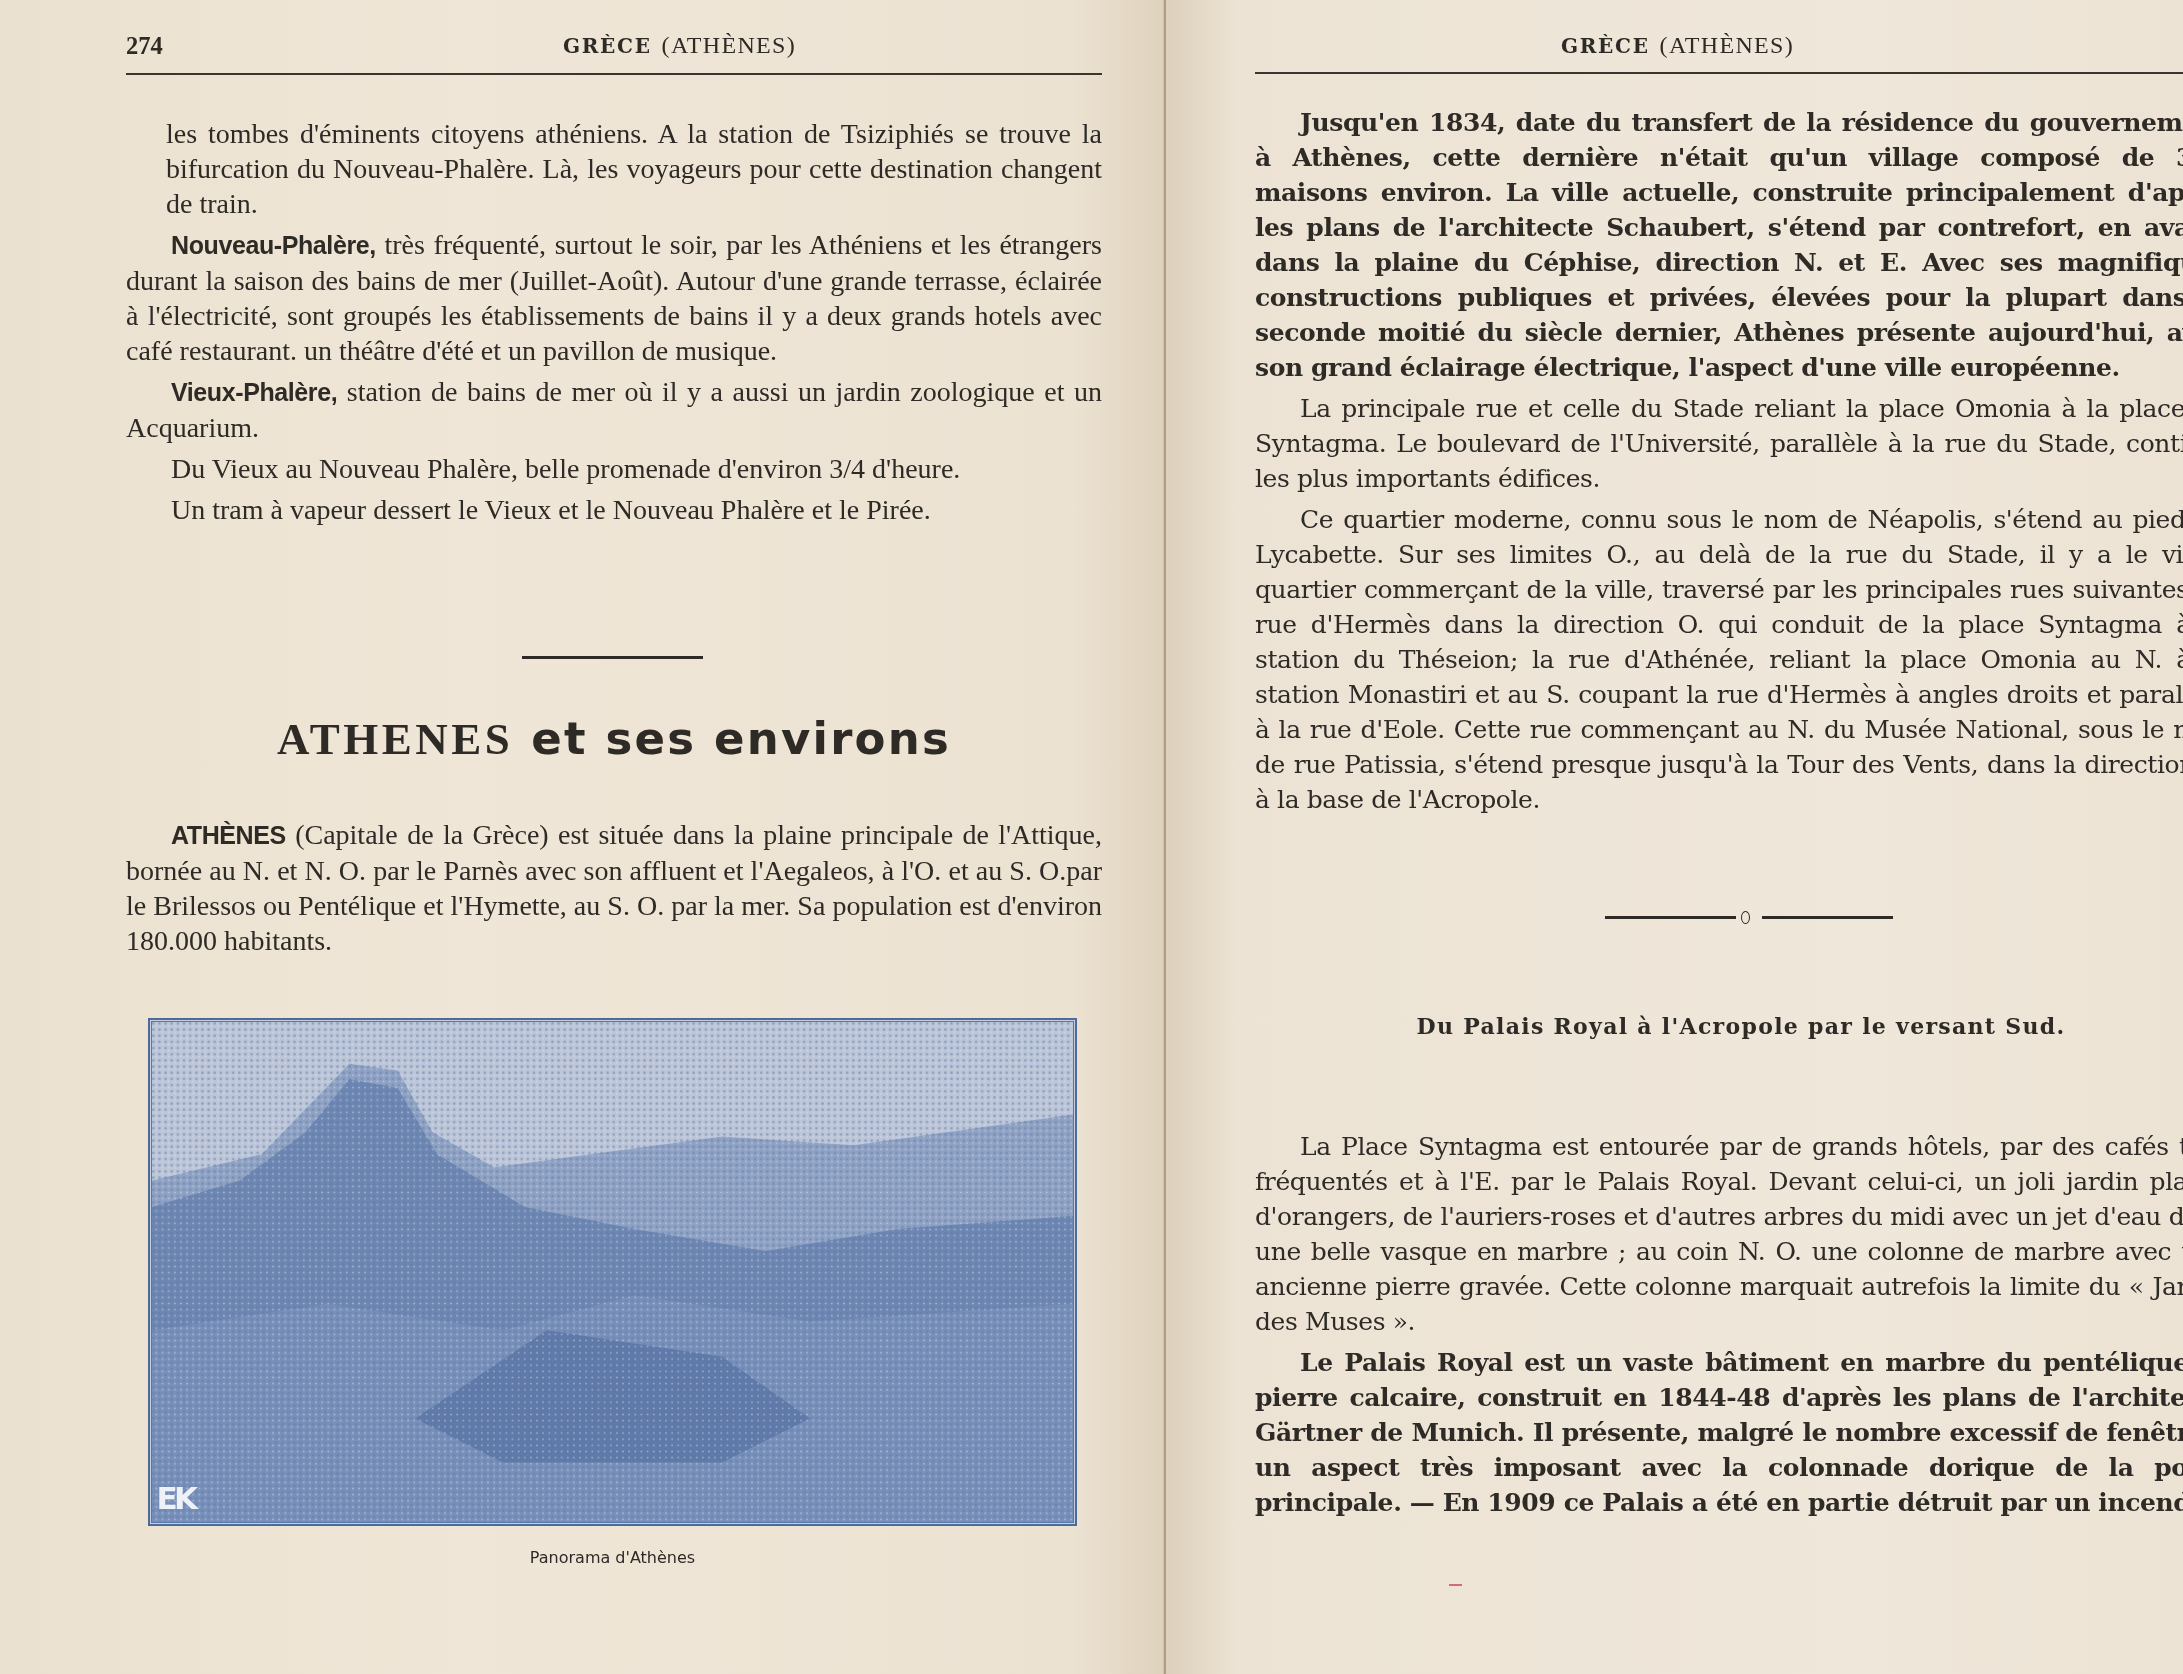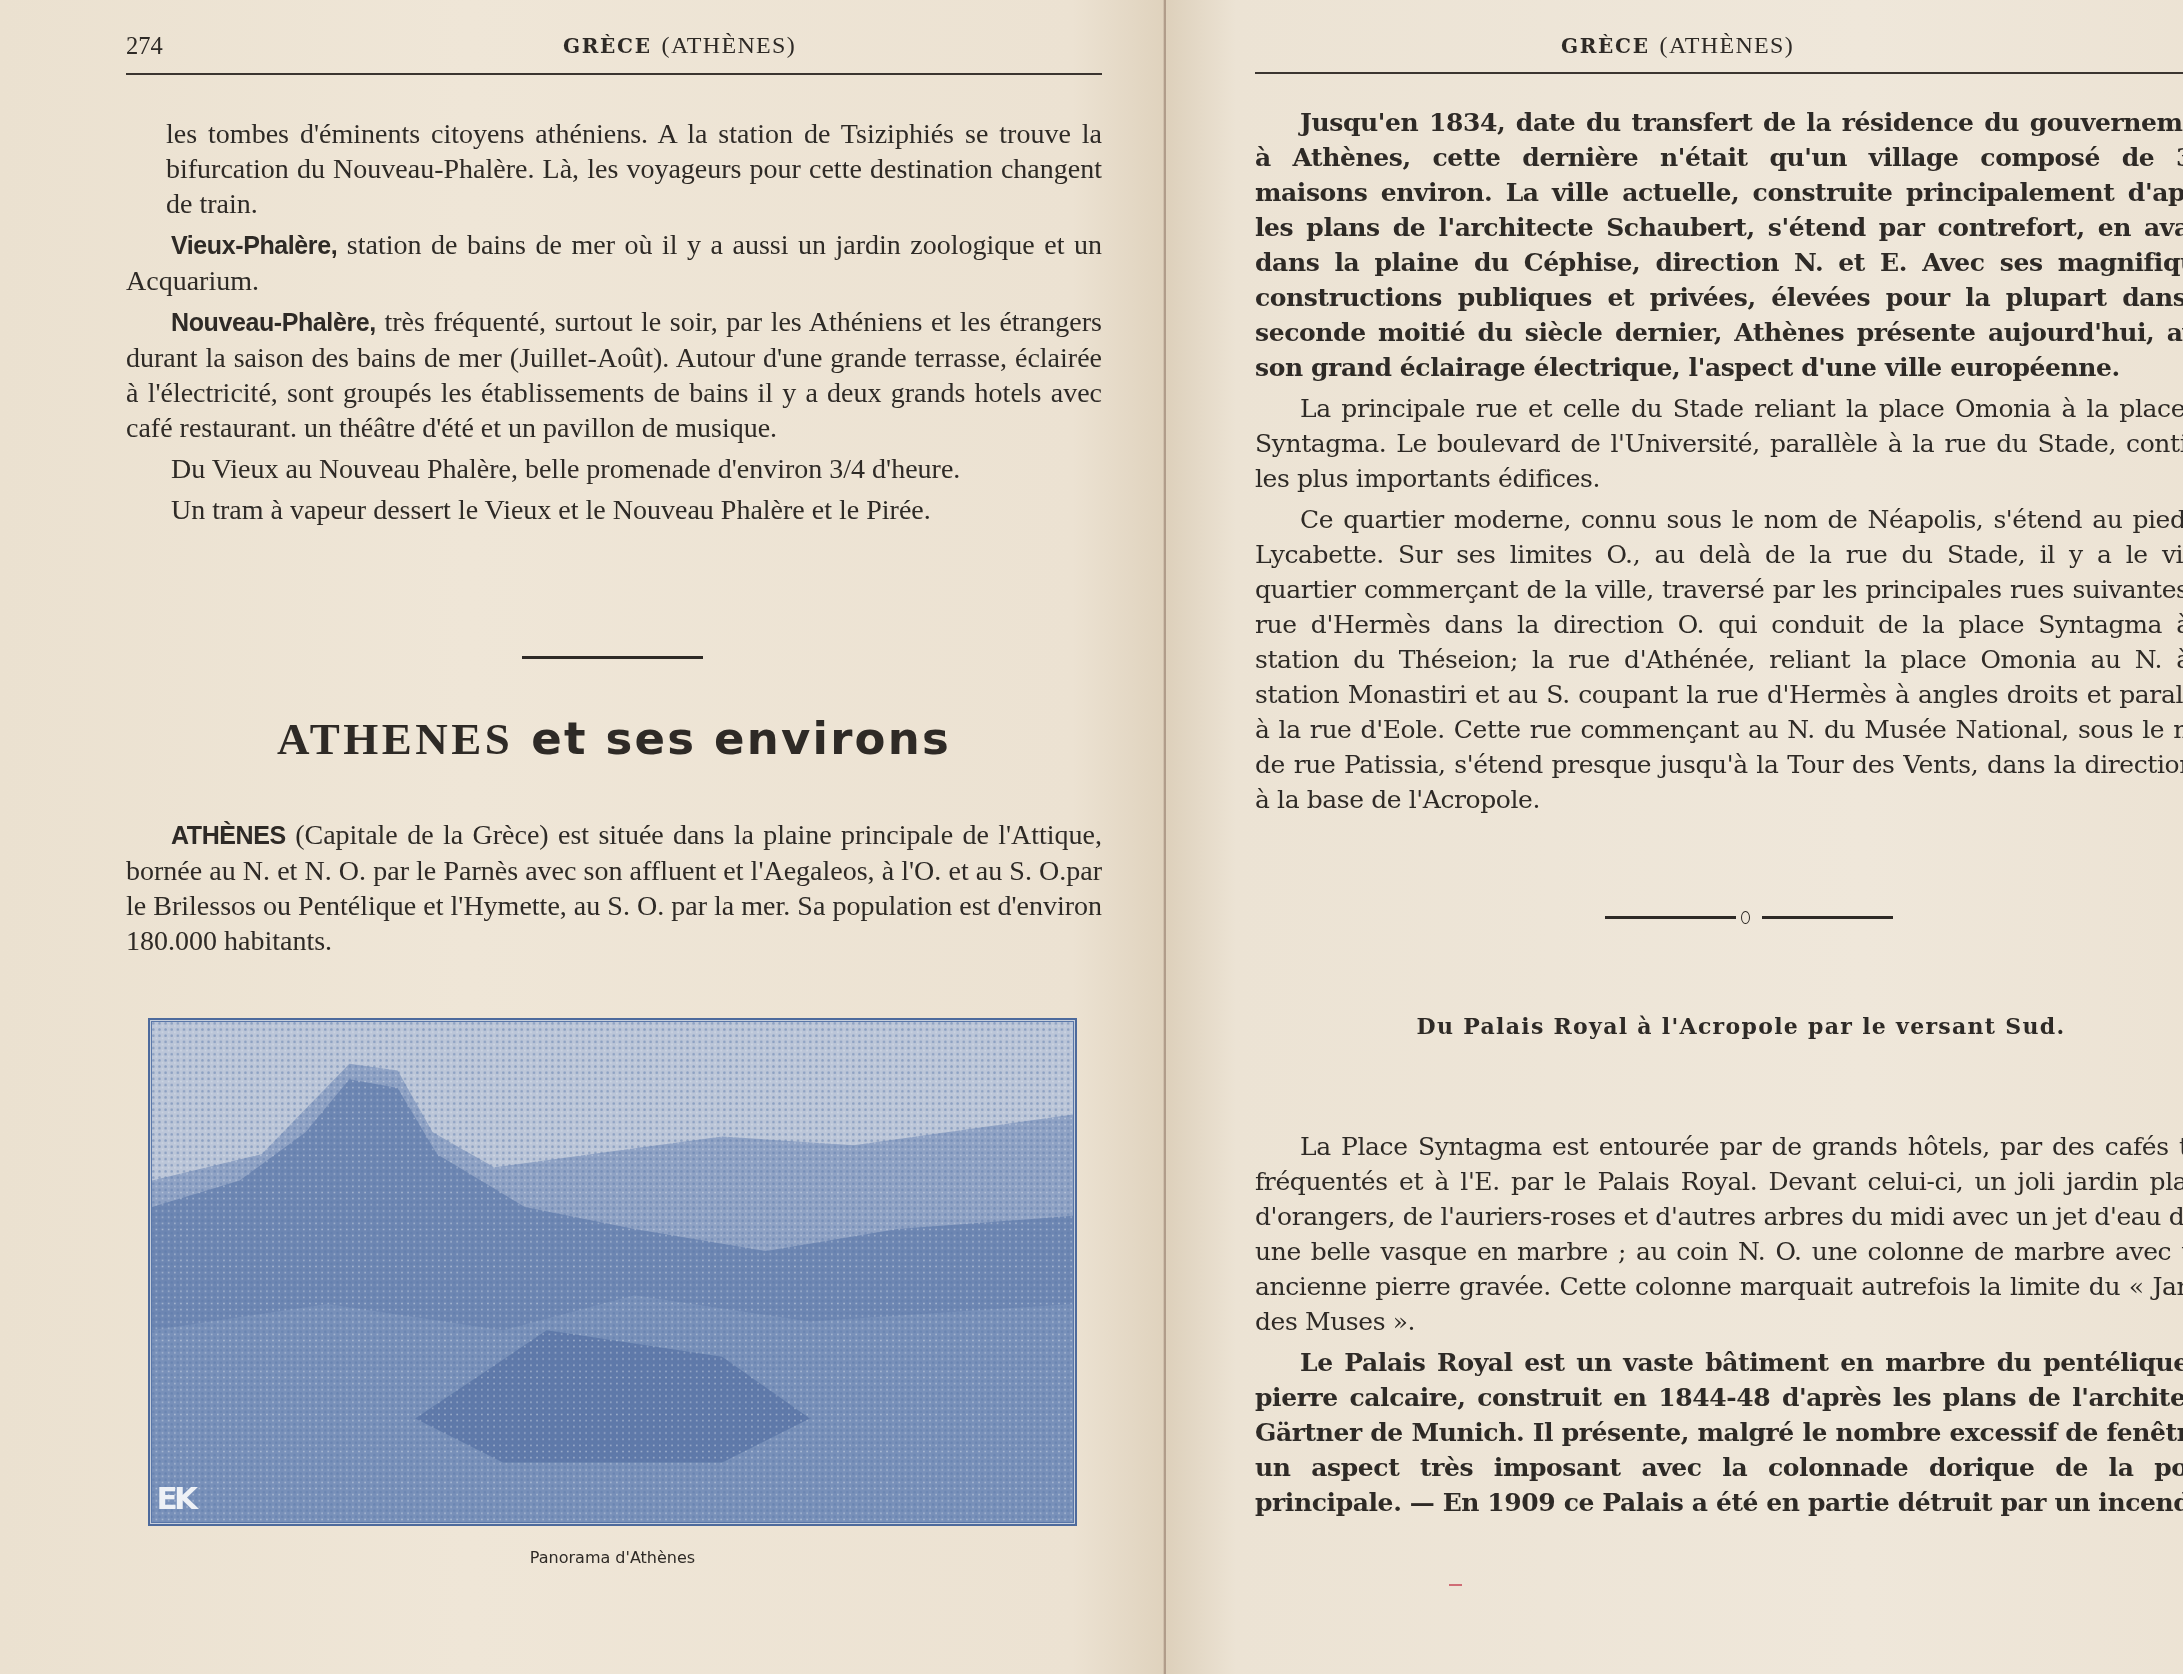--- a/index.html
+++ b/index.html
@@ -18,21 +18,21 @@
   .gutter {
     position:absolute; left:1163px; top:0; width:4.4px; height:1675px;
     background:linear-gradient(90deg,rgba(120,90,70,0) 0%,rgba(110,80,65,0.55) 50%,rgba(120,90,70,0) 100%);
   }
   .running-head {
     position:absolute; top:26px; height:39px;
     font-size:23px; line-height:39px;
   }
   .left .running-head { left:126px; width:976px; }
   .right .running-head { left:89px; width:972px; }
-  .pageno { position:absolute; top:0; font-size:24.5px; }
+  .pageno { position:absolute; top:0; font-size:24.5px;font-weight:bold; }
   .left .pageno { left:0; }
   .head-center { position:absolute; top:0; }
   .left .head-center { left:437px; }
   .right .head-center { left:437px; }
   .grece { font-weight:bold; font-family:"DejaVu Serif",serif; letter-spacing:1.7px; font-size:20px; }
   .athenes-par { margin-left:10px; font-size:24px; letter-spacing:1.3px; }
   .head-rule {
     position:absolute; height:1.7px; background:#3b3530;
   }
   .left .head-rule { left:126px; top:73px; width:976px; }
@@ -101,22 +101,22 @@
   <div class="running-head">
     <span class="pageno">274</span>
     <span class="head-center">
       <span class="grece">GRÈCE</span><span class="athenes-par">(ATHÈNES)</span>
     </span>
   </div>
   <div class="head-rule"></div>
 
   <div class="col" style="top:116px;">
     <p class="noindent"><span>les tombes d'éminents citoyens athéniens. A la station de Tsiziphiés se trouve la bifurcation du Nouveau-Phalère. Là, les voyageurs pour cette destination changent de train.</span></p>
+    <p><span class="lead">Nouveau-Phalère,</span><span> très fréquenté, surtout le soir, par les Athéniens et les étrangers durant la saison des bains de mer (Juillet-Août). Autour d'une grande terrasse, éclairée à l'électricité, sont groupés les établissements de bains il y a deux grands hotels avec café restaurant. un théâtre d'été et un pavillon de musique.</span></p>
     <p><span class="lead">Vieux-Phalère,</span><span> station de bains de mer où il y a aussi un jardin zoologique et un Acquarium.</span></p>
-    <p><span class="lead">Nouveau-Phalère,</span><span> très fréquenté, surtout le soir, par les Athéniens et les étrangers durant la saison des bains de mer (Juillet-Août). Autour d'une grande terrasse, éclairée à l'électricité, sont groupés les établissements de bains il y a deux grands hotels avec café restaurant. un théâtre d'été et un pavillon de musique.</span></p>
     <p><span>Du Vieux au Nouveau Phalère, belle promenade d'environ 3/4 d'heure.</span></p>
     <p><span>Un tram à vapeur dessert le Vieux et le Nouveau Phalère et le Pirée.</span></p>
   </div>
 
   <div class="short-rule"></div>
 
   <div class="big-title">
     <span class="caps">ATHENES</span>
     <span>et ses environs</span>
   </div>

